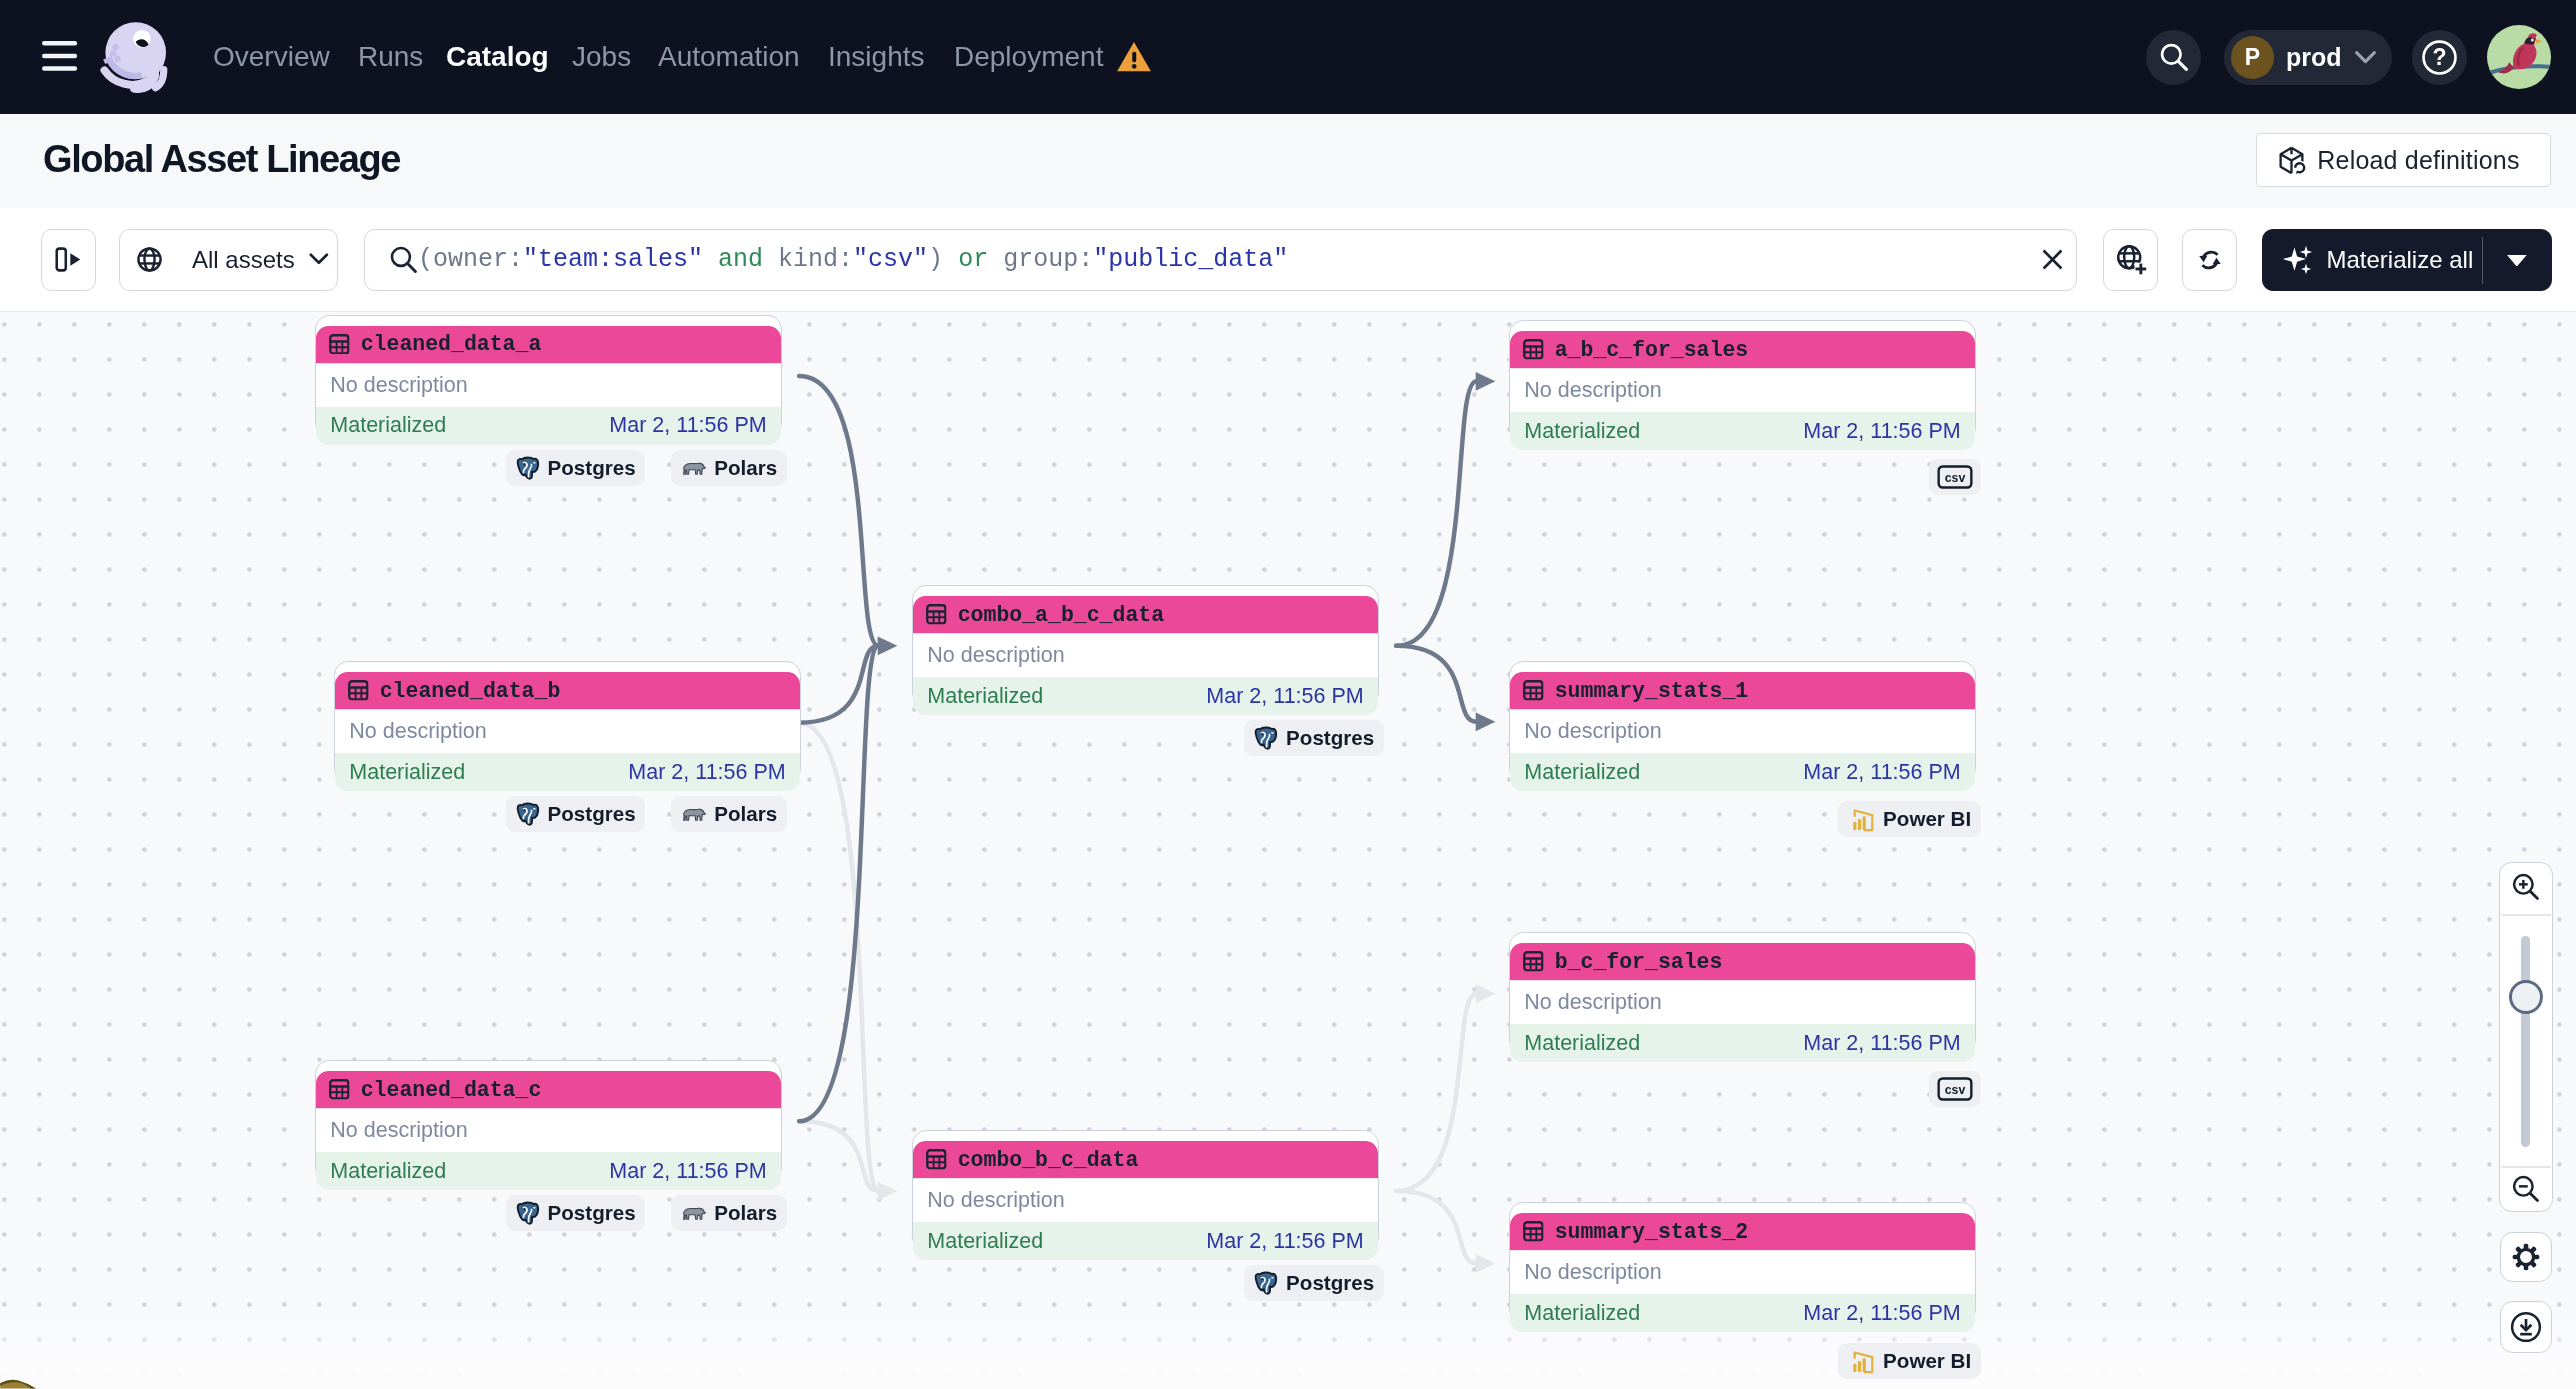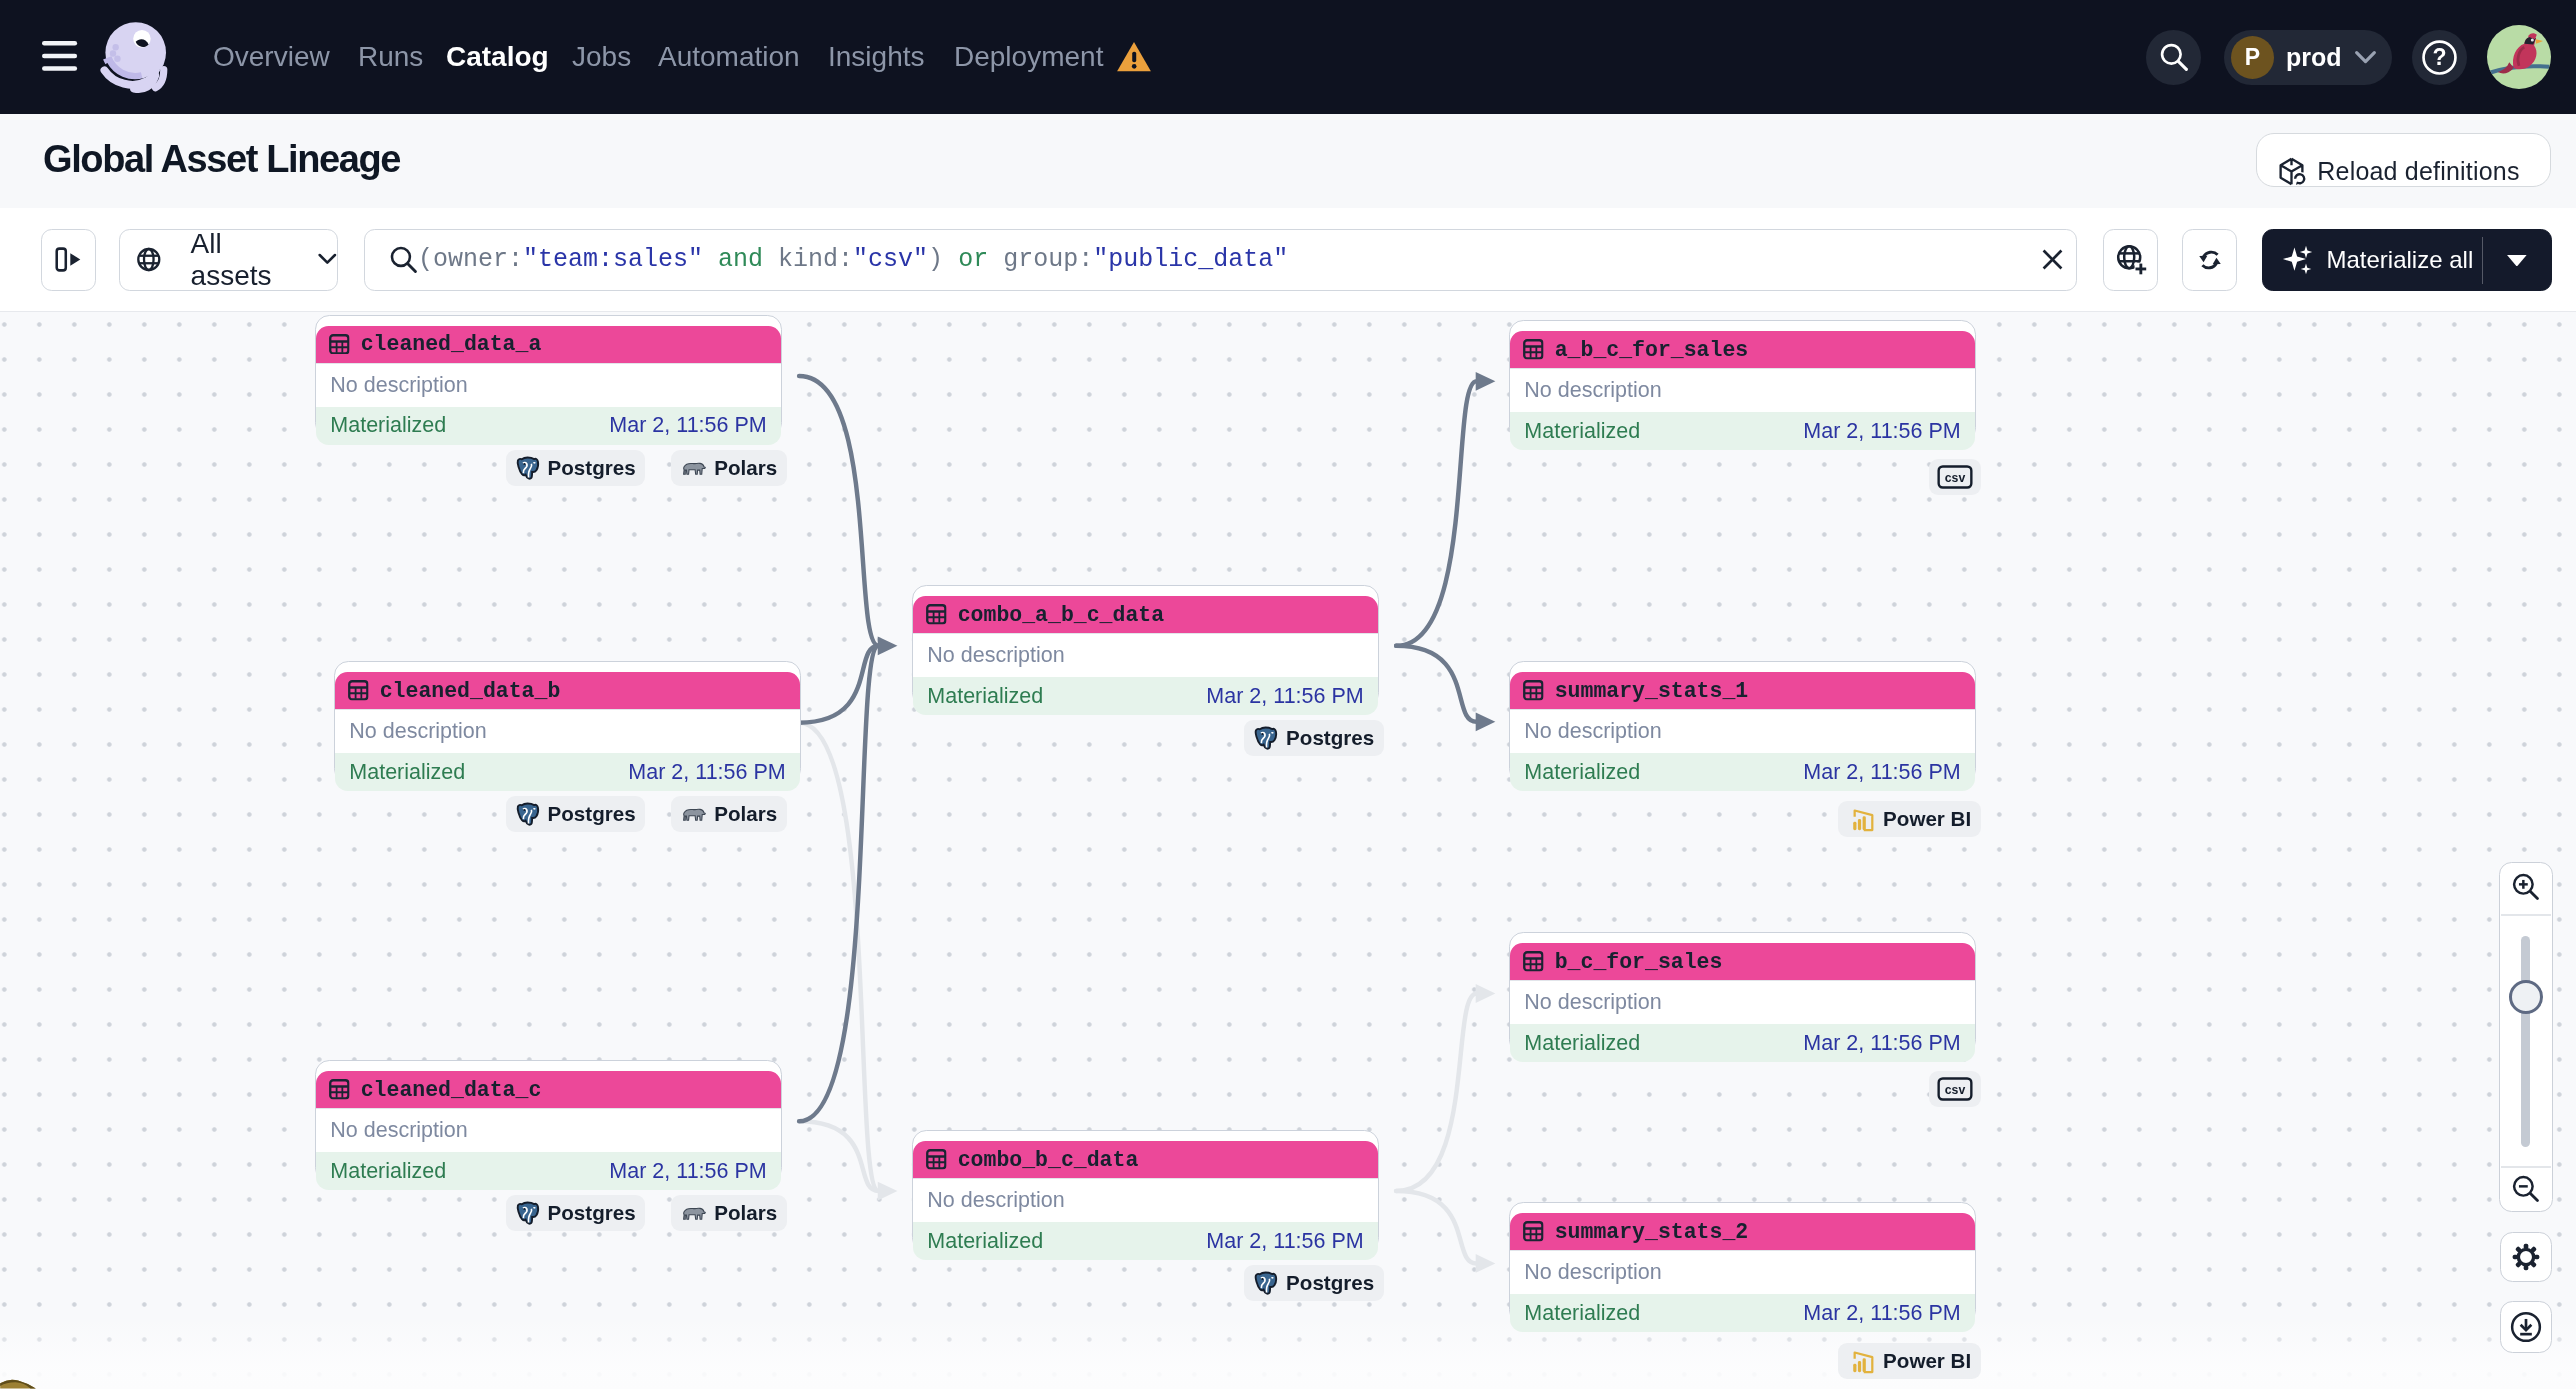--- a/index.html
+++ b/index.html
@@ -8,21 +8,21 @@
   .mono { font-family:"Liberation Mono", monospace; }
 
   
   #nav { position:absolute; left:0; top:0; width:2576px; height:114px; background:#0e1220; }
   .navitem { position:absolute; top:0; height:132px; line-height:114px; font-size:28px; color:#8d96a8; }
   .navitem.active { color:#ffffff; font-weight:700; }
 
   
   #titlebar { position:absolute; left:0; top:114px; width:2576px; height:95px; background:#f7f8fa; border-bottom:1.8px solid #e7e9ed; }
   #titlebar h1 { position:absolute; left:43px; top:50%; transform:translateY(-54%); font-size:38px; font-weight:700; color:#0f1724; letter-spacing:-1.4px; }
-  #reloadbtn { position:absolute; left:2256px; top:19px; width:295px; height:54px; border:1.8px solid #d6dade; border-radius:18px; background:#fff; display:flex; align-items:flex-end; padding-left:19.7px; }
+  #reloadbtn { position:absolute; left:2256px; top:19px; width:295px; height:54px; border:1.8px solid #d6dade; border-radius:5px; background:#fff; display:flex; align-items:center; padding-left:19.7px; }
   #reloadbtn span { font-size:25px; color:#1a2230; margin-left:11.6px; letter-spacing:0.2px; }
 
   
   #filterbar { position:absolute; left:0; top:208px; width:2576px; height:104px; background:#ffffff; border-bottom:1.8px solid #e7e9ed; }
   .fbtn { position:absolute; top:20.6px; height:62px; border:1.8px solid #d2d7de; border-radius:10.7px; background:#fff; display:flex; align-items:center; justify-content:center; }
 
   
   #canvas { position:absolute; left:0; top:312px; width:2576px; height:1077px; background:#f8f9fb;
     background-image:radial-gradient(circle, #ced3da 0px, #ced3da 1.8px, rgba(206,211,218,0.45) 2.3px, transparent 2.7px);
     background-size:35px 35px; background-position:-13.2px -5px; }
@@ -130,21 +130,21 @@
       <path d="M 18 9 L 29 16 L 18 23 Z" fill="#1a2230"></path>
     </svg>
   </div>
   <div class="fbtn" style="left:119px;width:219px;justify-content:flex-start;padding-left:16px">
     <svg width="27" height="27" viewBox="0 0 30 30">
       <circle cx="15" cy="15" r="12.3" fill="none" stroke="#1a2230" stroke-width="2.7"></circle>
       <ellipse cx="15" cy="15" rx="5.6" ry="12.3" fill="none" stroke="#1a2230" stroke-width="2.7"></ellipse>
       <line x1="4" y1="10.6" x2="26" y2="10.6" stroke="#1a2230" stroke-width="2.7"></line>
       <line x1="4" y1="19.4" x2="26" y2="19.4" stroke="#1a2230" stroke-width="2.7"></line>
     </svg>
-    <span style="font-size:28px;color:#18202e;margin-left:29px">All assets</span>
+    <span style="font-size:24px;color:#18202e;margin-left:29px">All assets</span>
     <svg width="19.7" height="12.5" viewBox="0 0 22 14" style="margin-left:14.3px">
       <path d="M 2 2 L 11 11 L 20 2" stroke="#18202e" stroke-width="3" fill="none" stroke-linecap="round" stroke-linejoin="round"></path>
     </svg>
   </div>
   <div class="fbtn" style="left:364px;width:1713px;justify-content:flex-start;padding-left:24px">
     <svg width="29" height="29" viewBox="0 0 34 34">
       <circle cx="14" cy="14" r="10.5" fill="none" stroke="#1a2230" stroke-width="3"></circle>
       <line x1="22" y1="22" x2="31" y2="31" stroke="#1a2230" stroke-width="3.4" stroke-linecap="round"></line>
     </svg>
     <span class="mono" style="font-size:25px;margin-left:0px;letter-spacing:0px;white-space:pre"><span style="color:#6e7888">(owner:</span><span style="color:#2a35a8">"team:sales"</span><span style="color:#2f8a58"> and </span><span style="color:#6e7888">kind:</span><span style="color:#2a35a8">"csv"</span><span style="color:#6e7888">)</span><span style="color:#2f8a58"> or </span><span style="color:#6e7888">group:</span><span style="color:#2a35a8">"public_data"</span></span>

